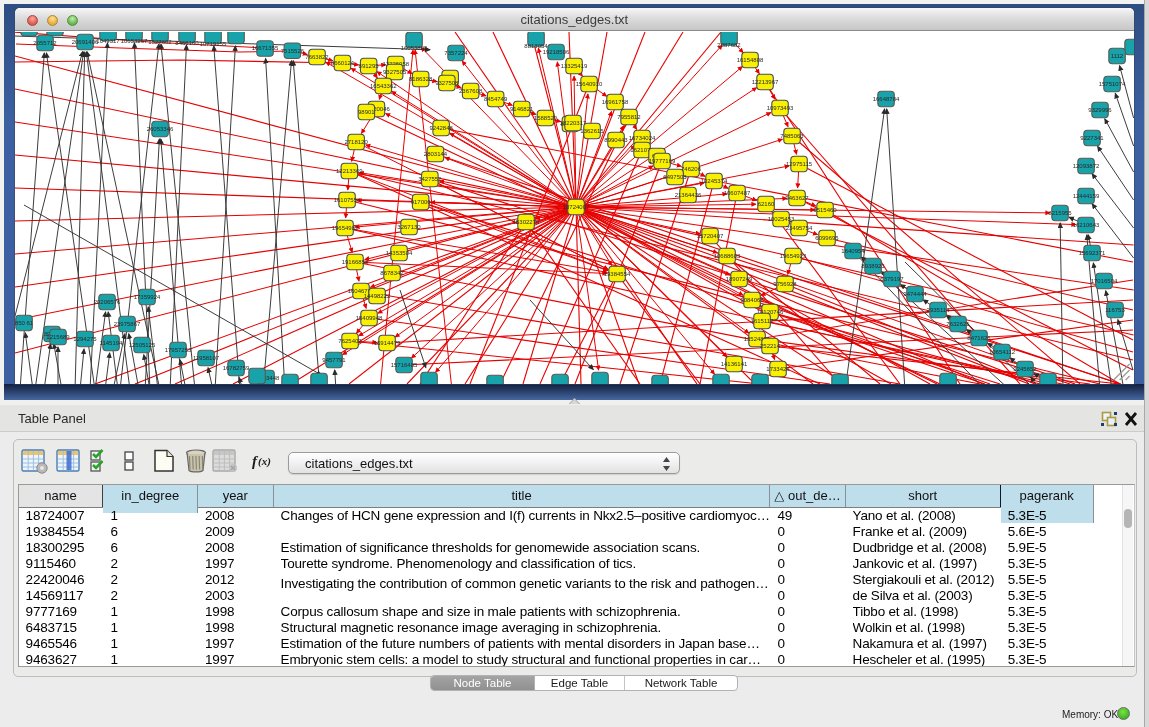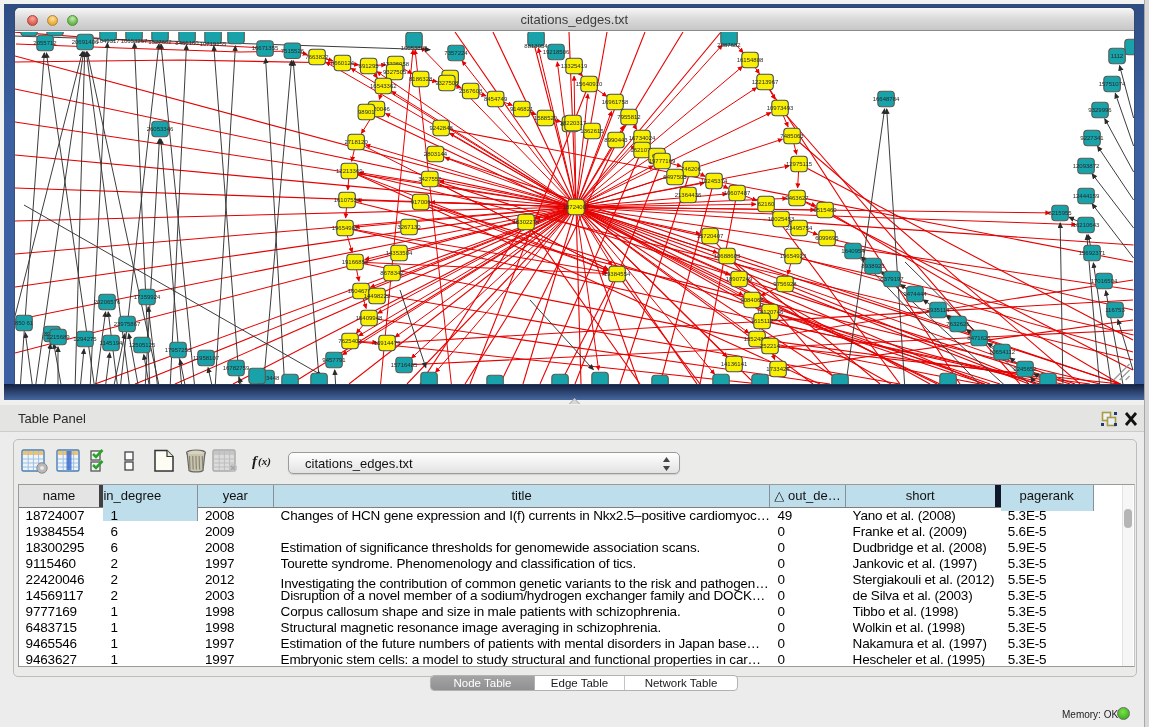--- a/index.html
+++ b/index.html
@@ -656,27 +656,27 @@
   <div class="abs" style="left:274px;top:12px;width:392px;height:22px;border:1px solid #9b9b9b;border-radius:5px;background:linear-gradient(180deg,#ffffff,#e2e2e2);box-shadow:0 1px 1px rgba(0,0,0,0.12)">
     <div style="font-size:13px;line-height:21px;padding-left:16px;color:#111">citations_edges.txt</div>
     <svg class="abs" style="right:8px;top:3px" width="9" height="16" viewBox="0 0 9 16">
         <path d="M4.5 1 L8 6 L1 6 z" fill="#444"></path>
         <path d="M4.5 15 L8 10 L1 10 z" fill="#444"></path>
       </svg>
   </div>
 
   <div class="abs" style="left:3.6px;top:44px;width:1117.4px;height:182.5px;background:#fff;border:1px solid #9a9a9a;border-right:1px solid #c6c6c6">
     <div class="abs" style="left:0;top:0;width:1075px;height:23px;border-bottom:1px solid #7e7e7e;font-size:13px;color:#111">
-        <div style="position:absolute;left:0.0px;top:0;width:84.9px;height:22px;background:#e4e4e4;border-right:4px solid #404040;line-height:22px;text-align:center;overflow:hidden">name</div>
-        <div style="position:absolute;left:84.9px;top:0;width:94.5px;height:36px;background:#bfdeeb;border-right:1px solid #88909a;line-height:22px;overflow:hidden">in_degree</div>
+        <div style="position:absolute;left:0.0px;top:0;width:84.9px;height:22px;background:#e4e4e4;border-right:1px solid #404040;line-height:22px;text-align:center;overflow:hidden">name</div>
+        <div style="position:absolute;left:84.9px;top:0;width:94.5px;height:28px;background:#bfdeeb;border-right:1px solid #88909a;line-height:22px;text-align:center;overflow:hidden">in_degree</div>
         <div style="position:absolute;left:179.4px;top:0;width:75.6px;height:22px;background:#bfdeeb;border-right:1px solid #88909a;line-height:22px;text-align:center;overflow:hidden">year</div>
         <div style="position:absolute;left:255.0px;top:0;width:496.9px;height:22px;background:#bfdeeb;border-right:1px solid #88909a;line-height:22px;text-align:center;overflow:hidden">title</div>
         <div style="position:absolute;left:751.9px;top:0;width:75.1px;height:22px;background:#bfdeeb;border-right:1px solid #88909a;line-height:22px;text-align:center;overflow:hidden">△ out_de…</div>
-        <div style="position:absolute;left:827.0px;top:0;width:155.1px;height:22px;background:#bfdeeb;border-right:6px solid #0f172a;line-height:22px;text-align:center;overflow:hidden">short</div>
-        <div style="position:absolute;left:982.1px;top:0;width:92.9px;height:26px;background:#bfdeeb;border-right:1px solid #88909a;line-height:22px;text-align:center;overflow:hidden">pagerank</div>
+        <div style="position:absolute;left:827.0px;top:0;width:155.1px;height:22px;background:#bfdeeb;border-right:1px solid #0f172a;line-height:22px;text-align:center;overflow:hidden">short</div>
+        <div style="position:absolute;left:982.1px;top:0;width:92.9px;height:38px;background:#bfdeeb;border-right:1px solid #88909a;line-height:22px;text-align:center;overflow:hidden">pagerank</div>
       </div>
     <div class="abs" style="left:0;top:23px;width:1100px;height:158px;font-size:13.5px;color:#000;overflow:hidden">
 <div style="position:absolute;left:0;top:0px;width:1100px;height:16px;line-height:16px">
           <span style="position:absolute;left:7.0px;top:0;width:79.9px;overflow:hidden;white-space:nowrap;letter-spacing:-0.18px">18724007</span>
           <span style="position:absolute;left:91.9px;top:0;width:89.5px;overflow:hidden;white-space:nowrap;letter-spacing:-0.18px">1</span>
           <span style="position:absolute;left:186.4px;top:0;width:70.6px;overflow:hidden;white-space:nowrap;letter-spacing:-0.18px">2008</span>
           <span style="position:absolute;left:262.0px;top:0;width:491.9px;overflow:hidden;white-space:nowrap;letter-spacing:-0.18px">Changes of HCN gene expression and I(f) currents in Nkx2.5–positive cardiomyoc…</span>
           <span style="position:absolute;left:758.9px;top:0;width:70.1px;overflow:hidden;white-space:nowrap;letter-spacing:-0.18px">49</span>
           <span style="position:absolute;left:834.0px;top:0;width:150.1px;overflow:hidden;white-space:nowrap;letter-spacing:-0.18px">Yano et al. (2008)</span>
           <span style="position:absolute;left:989.1px;top:0;width:87.9px;overflow:hidden;white-space:nowrap;letter-spacing:-0.18px">5.3E-5</span>
@@ -713,21 +713,20 @@
           <span style="position:absolute;left:186.4px;top:0;width:70.6px;overflow:hidden;white-space:nowrap;letter-spacing:-0.18px">2012</span>
           <span style="position:absolute;left:262.0px;top:4px;width:491.9px;overflow:hidden;white-space:nowrap;letter-spacing:-0.18px">Investigating the contribution of common genetic variants to the risk and pathogen…</span>
           <span style="position:absolute;left:758.9px;top:0;width:70.1px;overflow:hidden;white-space:nowrap;letter-spacing:-0.18px">0</span>
           <span style="position:absolute;left:834.0px;top:0;width:150.1px;overflow:hidden;white-space:nowrap;letter-spacing:-0.18px">Stergiakouli et al. (2012)</span>
           <span style="position:absolute;left:989.1px;top:0;width:87.9px;overflow:hidden;white-space:nowrap;letter-spacing:-0.18px">5.5E-5</span>
         </div>
 <div style="position:absolute;left:0;top:80px;width:1100px;height:16px;line-height:16px">
           <span style="position:absolute;left:7.0px;top:0;width:79.9px;overflow:hidden;white-space:nowrap;letter-spacing:-0.18px">14569117</span>
           <span style="position:absolute;left:91.9px;top:0;width:89.5px;overflow:hidden;white-space:nowrap;letter-spacing:-0.18px">2</span>
           <span style="position:absolute;left:186.4px;top:0;width:70.6px;overflow:hidden;white-space:nowrap;letter-spacing:-0.18px">2003</span>
-          <span style="position:absolute;left:262.0px;top:0;width:491.9px;overflow:hidden;white-space:nowrap;letter-spacing:-0.18px">Disruption of a novel member of a sodium/hydrogen exchanger family and DOCK…</span>
           <span style="position:absolute;left:758.9px;top:0;width:70.1px;overflow:hidden;white-space:nowrap;letter-spacing:-0.18px">0</span>
           <span style="position:absolute;left:834.0px;top:0;width:150.1px;overflow:hidden;white-space:nowrap;letter-spacing:-0.18px">de Silva et al. (2003)</span>
           <span style="position:absolute;left:989.1px;top:0;width:87.9px;overflow:hidden;white-space:nowrap;letter-spacing:-0.18px">5.3E-5</span>
         </div>
 <div style="position:absolute;left:0;top:96px;width:1100px;height:16px;line-height:16px">
           <span style="position:absolute;left:7.0px;top:0;width:79.9px;overflow:hidden;white-space:nowrap;letter-spacing:-0.18px">9777169</span>
           <span style="position:absolute;left:91.9px;top:0;width:89.5px;overflow:hidden;white-space:nowrap;letter-spacing:-0.18px">1</span>
           <span style="position:absolute;left:186.4px;top:0;width:70.6px;overflow:hidden;white-space:nowrap;letter-spacing:-0.18px">1998</span>
           <span style="position:absolute;left:262.0px;top:0;width:491.9px;overflow:hidden;white-space:nowrap;letter-spacing:-0.18px">Corpus callosum shape and size in male patients with schizophrenia.</span>
           <span style="position:absolute;left:758.9px;top:0;width:70.1px;overflow:hidden;white-space:nowrap;letter-spacing:-0.18px">0</span>

